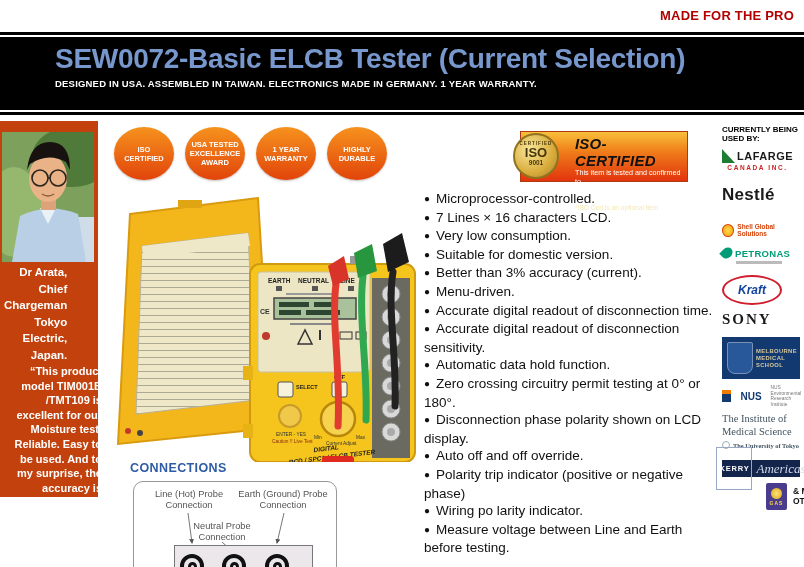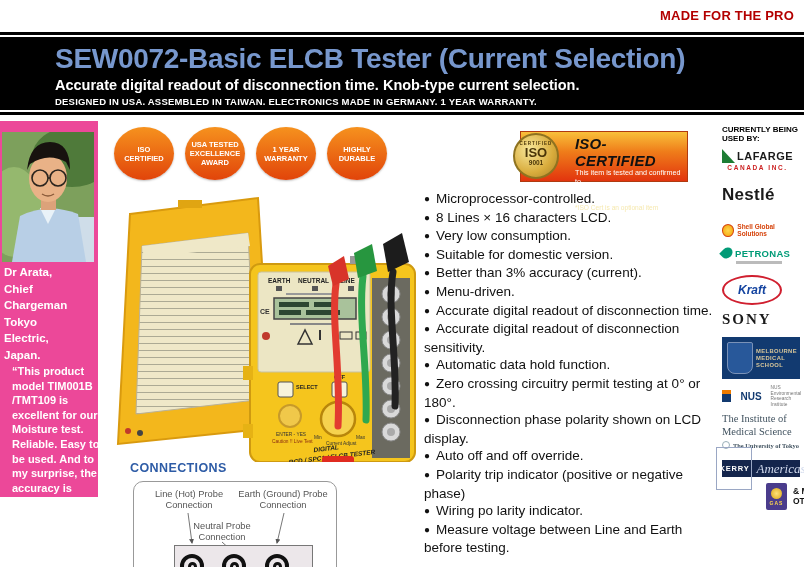--- a/index.html
+++ b/index.html
@@ -12,21 +12,21 @@
   #made-for{top:8px;right:10px;font-size:13px;font-weight:bold;color:#b30000;letter-spacing:.2px;}
   .rule1{top:32px;left:0;width:804px;height:3px;background:#000;}
   #banner{top:37px;left:0;width:804px;height:73px;background:#000;color:#fff;}
   #banner .inner{padding:6px 0 0 55px;}
   #banner-title{font-size:28px;font-weight:bold;color:#7797cd;letter-spacing:-0.3px;line-height:32px;}
   #banner-sub{font-size:14.5px;font-weight:bold;margin-top:2px;}
   #banner-tag{font-size:9.5px;font-weight:bold;margin-top:3px;letter-spacing:.2px;}
   .rule2{top:112px;left:0;width:804px;height:3px;background:#000;}
 
   
-  #sidebar{left:0;top:121px;width:98px;height:376px;background:#ec4899;color:#fff;}
+  #sidebar{left:0;top:121px;width:98px;height:376px;background:#c2410c;color:#fff;text-align:right;}
   #portrait{position:absolute;left:2px;top:11px;width:92px;height:130px;display:block;}
   #caption{position:absolute;left:4px;top:143px;font-size:11.5px;font-weight:bold;line-height:16.5px;}
   #quote{position:absolute;left:12px;top:243px;width:90px;font-size:11px;font-weight:600;line-height:14.6px;}
 
   
   #badges{left:114px;top:127px;display:flex;gap:11px;}
   .badge{width:60px;height:53px;border-radius:50%;background:linear-gradient(#f6921e,#e1440a);
          color:#fff;font-weight:bold;font-size:7.5px;line-height:9px;text-align:center;
          display:flex;align-items:center;justify-content:center;box-shadow:0 1px 2px rgba(0,0,0,.25);}
 
@@ -107,21 +107,20 @@
   svg text{font-family:"Liberation Sans",sans-serif;}
 </style>
 </head>
 <body>
 
 <div class="abs" id="made-for">MADE FOR THE PRO</div>
 <div class="abs rule1"></div>
 <div class="abs" id="banner">
   <div class="inner">
     <div id="banner-title">SEW0072-Basic ELCB Tester (Current Selection)</div>
-    <div id="banner-sub">Accurate digital readout of disconnection time. Knob-type current selection.</div>
     <div id="banner-tag">DESIGNED IN USA. ASSEMBLED IN TAIWAN. ELECTRONICS MADE IN GERMANY. 1 YEAR WARRANTY.</div>
   </div>
 </div>
 <div class="abs rule2"></div>
 
 <div class="abs" id="sidebar">
   <svg id="portrait" viewBox="0 0 92 130">
     <rect width="92" height="130" fill="#7da05c"></rect>
     <ellipse cx="70" cy="25" rx="40" ry="30" fill="#4f7a3a"></ellipse>
     <ellipse cx="12" cy="80" rx="28" ry="45" fill="#95b86e"></ellipse>
@@ -260,21 +259,21 @@
     <path d="M228,80 L244,70 L249,93 L233,100 Z" fill="#d8342a"></path>
     <path d="M263,90 C258,132 268,182 266,234" stroke="#2fa84f" stroke-width="7" fill="none" stroke-linecap="round"></path>
     <path d="M254,67 L272,58 L277,85 L258,92 Z" fill="#27963f"></path>
     <path d="M293,86 C287,122 297,170 295,220" stroke="#222" stroke-width="7" fill="none" stroke-linecap="round"></path>
     <path d="M283,58 L302,47 L309,76 L288,86 Z" fill="#1c1c1c"></path>
   </g>
 </svg>
 
 <ul class="abs" id="features">
   <li><span class="dot">●</span><span>Microprocessor-controlled.</span></li>
-  <li><span class="dot">●</span><span>8 Lines × 16 characters LCD.</span></li>
+  <li><span class="dot">●</span><span>7 Lines × 16 characters LCD.</span></li>
   <li><span class="dot">●</span><span>Very low consumption.</span></li>
   <li><span class="dot">●</span><span>Suitable for domestic version.</span></li>
   <li><span class="dot">●</span><span>Better than 3% accuracy (current).</span></li>
   <li><span class="dot">●</span><span>Menu-driven.</span></li>
   <li><span class="dot">●</span><span>Accurate digital readout of disconnection time.</span></li>
   <li><span class="dot">●</span><span>Accurate digital readout of disconnection sensitivity.</span></li>
   <li><span class="dot">●</span><span>Automatic data hold function.</span></li>
   <li><span class="dot">●</span><span>Zero crossing circuitry permit testing at 0° or 180°.</span></li>
   <li><span class="dot">●</span><span>Disconnection phase polarity shown on LCD display.</span></li>
   <li><span class="dot">●</span><span>Auto off and off override.</span></li>

